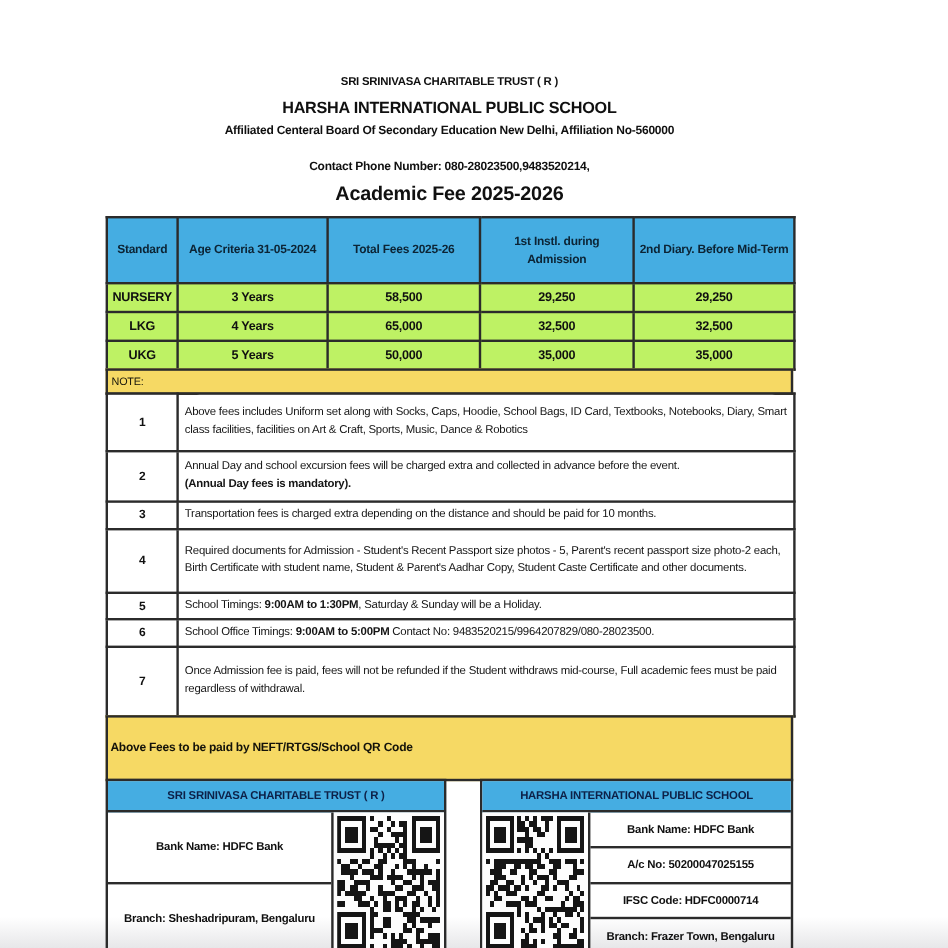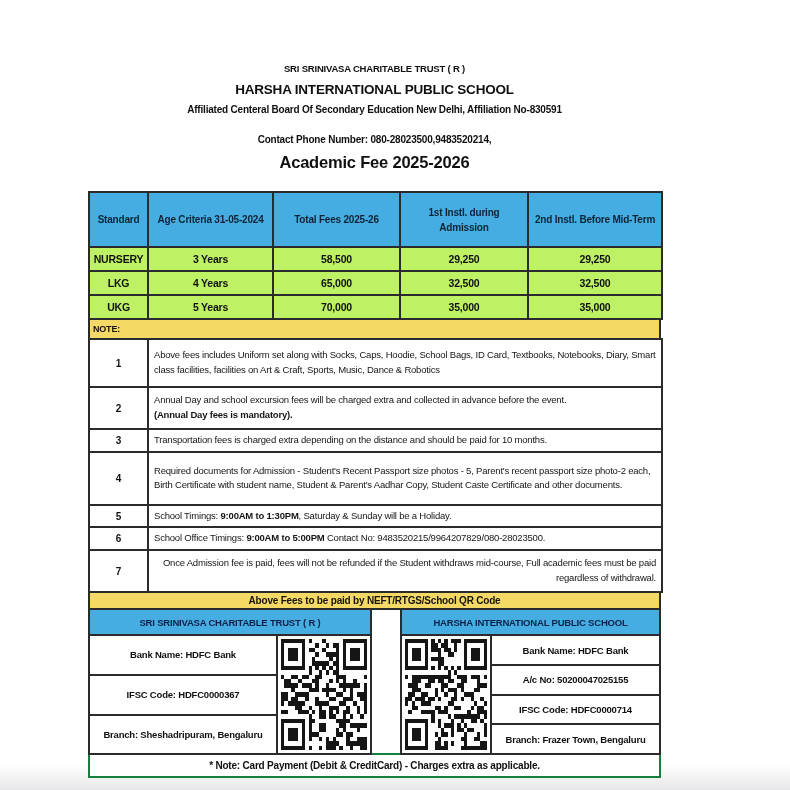--- a/index.html
+++ b/index.html
@@ -18,55 +18,55 @@
   .doc {
     position:absolute; left:88px; top:60px; width:573px;
     letter-spacing:-0.2px;
   }
   
   .hdr { text-align:center; font-weight:700; }
   .hdr .h1 { font-size:9.5px;  margin-top:3px; }
   .hdr .h2 { font-size:13.5px; margin-top:8px; }
   .hdr .h3 { font-size:10px;   margin-top:7px; }
   .hdr .h4 { font-size:10px;   margin-top:19px; }
-  .hdr .h5 { font-size:16.5px; margin-top:8px; margin-bottom:19px; }
+  .hdr .h5 { font-size:16.5px; margin-top:8px; margin-bottom:8px; }
   
   table { border-collapse:collapse; width:573px; table-layout:fixed; }
   td, th { border:2px solid #2b2b2b; }
   .fee-table th {
     background:#45ade2; color:#0c2435; font-size:10px; font-weight:700;
     height:55px; text-align:center; padding:2px 3px; line-height:1.5;
   }
   .fee-table td {
     font-size:10.5px; font-weight:700; text-align:center; height:24px;
     background:#bef264;
   }
   
   .note-strip {
     width:573px; border:2px solid #2b2b2b; margin-top:-2px;
-    background:#f6d964; font-size:9px; font-weight:700;
+    background:#f6d964; font-size:9px; font-weight:400;
     padding:4px 3px; color:#14130a;
   }
   
   .notes-table { margin-top:-2px; }
   .notes-table td { background:#fff; vertical-align:middle; }
   .notes-table .num { text-align:center; font-size:10px; font-weight:700; }
   .notes-table .txt {
     font-size:9.5px; line-height:1.55; padding:3px 5px; font-weight:400;
     color:#151515;
   }
   .notes-table .txt b { font-weight:700; }
   .r1 .txt { height:48px;border-radius:23px; } .r2 .txt { height:42px; } .r3 .txt { height:22px; }
   .r4 .txt { height:53px; } .r5 .txt { height:22px; } .r6 .txt { height:22px; }
-  .r7 .txt { height:42px;text-align:right; }
+  .r7 .txt { height:58px; }
   
   .banner {
     width:573px; border:2px solid #2b2b2b; margin-top:-2px;
-    background:#f6d964; text-align:center; font-size:10px; font-weight:700;
-    padding:2px 2px; color:#14130a;
+    background:#f6d964; font-size:10px; font-weight:700;
+    padding:20px 2px; color:#14130a;
   }
   
   .bank-area { display:flex; width:573px; margin-top:-2px; }
   .bank-section { border:2px solid #2b2b2b; }
   .bank-section.left  { width:284px; }
   .bank-section.right { width:261px; }
   .bank-gap { width:28px; }
   .bank-header {
     background:#45ade2; color:#0d2148; text-align:center; font-weight:700;
     font-size:9.5px; height:26px; line-height:26px;
@@ -98,61 +98,61 @@
 </head>
 <body>
 
 <div class="floor"></div>
 
 <div class="doc">
 
   <div class="hdr">
     <div class="h1">SRI SRINIVASA CHARITABLE TRUST ( R )</div>
     <div class="h2">HARSHA INTERNATIONAL PUBLIC SCHOOL</div>
-    <div class="h3">Affiliated Centeral Board Of Secondary Education New Delhi, Affiliation No-830591</div>
+    <div class="h3">Affiliated Centeral Board Of Secondary Education New Delhi, Affiliation No-560000</div>
     <div class="h4">Contact Phone Number: 080-28023500,9483520214,</div>
     <div class="h5">Academic Fee 2025-2026</div>
   </div>
 
   <table class="fee-table">
     <colgroup>
         <col style="width:59px">
         <col style="width:125px">
         <col style="width:127px">
         <col style="width:128px">
         <col style="width:134px">
       </colgroup>
     <thead>
       <tr>
         <th>Standard</th>
         <th>Age Criteria 31-05-2024</th>
         <th>Total Fees 2025-26</th>
         <th>1st Instl. during  Admission</th>
-        <th>2nd Instl. Before Mid-Term</th>
+        <th>2nd Diary. Before Mid-Term</th>
       </tr>
     </thead>
     <tbody>
       <tr>
         <td>NURSERY</td>
         <td>3 Years</td>
         <td>58,500</td>
         <td>29,250</td>
         <td>29,250</td>
       </tr>
       <tr>
         <td>LKG</td>
         <td>4 Years</td>
         <td>65,000</td>
         <td>32,500</td>
         <td>32,500</td>
       </tr>
       <tr>
         <td>UKG</td>
         <td>5 Years</td>
-        <td>70,000</td>
+        <td>50,000</td>
         <td>35,000</td>
         <td>35,000</td>
       </tr>
     </tbody>
   </table>
 
   <div class="note-strip">NOTE:</div>
 
   <table class="notes-table">
     <colgroup>
@@ -193,21 +193,20 @@
 
   <div class="banner">Above Fees to be paid by NEFT/RTGS/School QR Code</div>
 
   <div class="bank-area">
 
     <div class="bank-section left">
       <div class="bank-header">SRI SRINIVASA CHARITABLE TRUST ( R )</div>
       <div class="bank-body">
         <div class="bank-rows">
           <div class="bank-row">Bank Name: HDFC Bank</div>
-          <div class="bank-row">IFSC Code: HDFC0000367</div>
           <div class="bank-row">Branch: Sheshadripuram, Bengaluru</div>
         </div>
         <div class="qr-box">
           <div class="qr">
               <svg viewBox="0 0 25 25" preserveAspectRatio="none" shape-rendering="crispEdges" fill="#151515">
                 <rect x="0" y="0" width="1" height="1"></rect>
                 <rect x="1" y="0" width="1" height="1"></rect>
                 <rect x="2" y="0" width="1" height="1"></rect>
                 <rect x="3" y="0" width="1" height="1"></rect>
                 <rect x="4" y="0" width="1" height="1"></rect>

